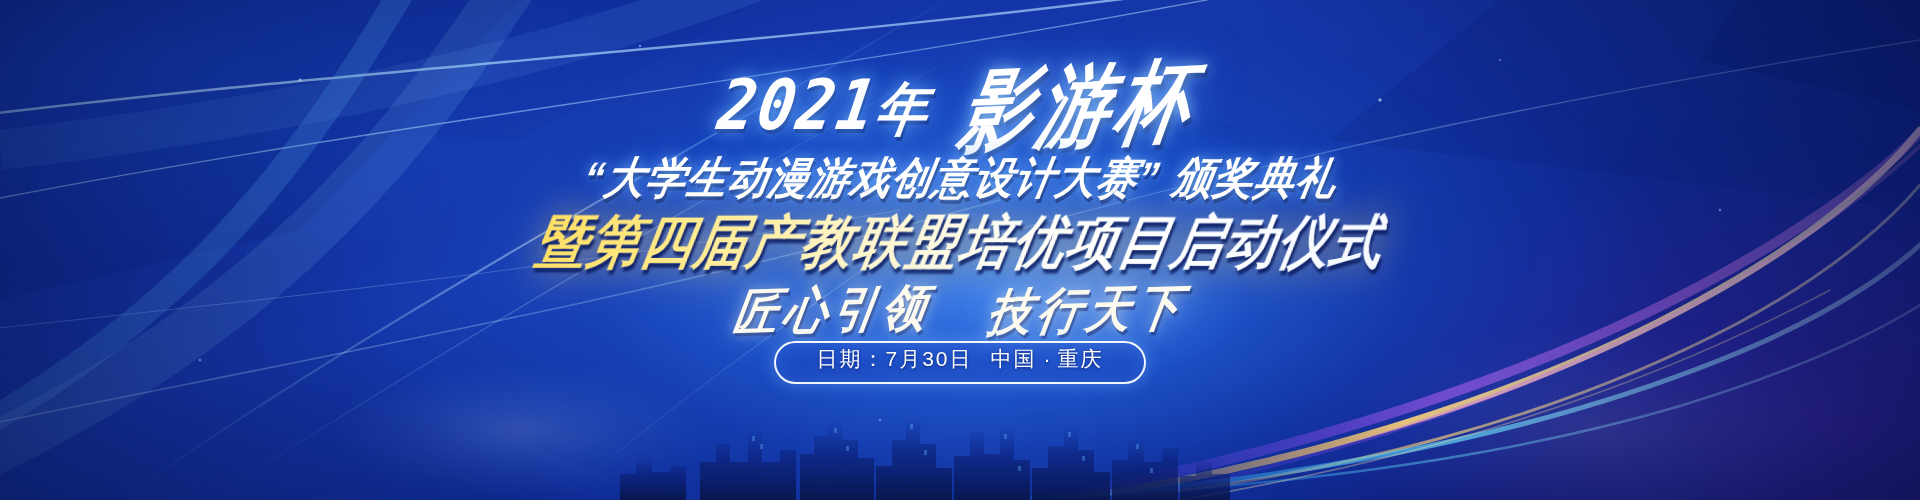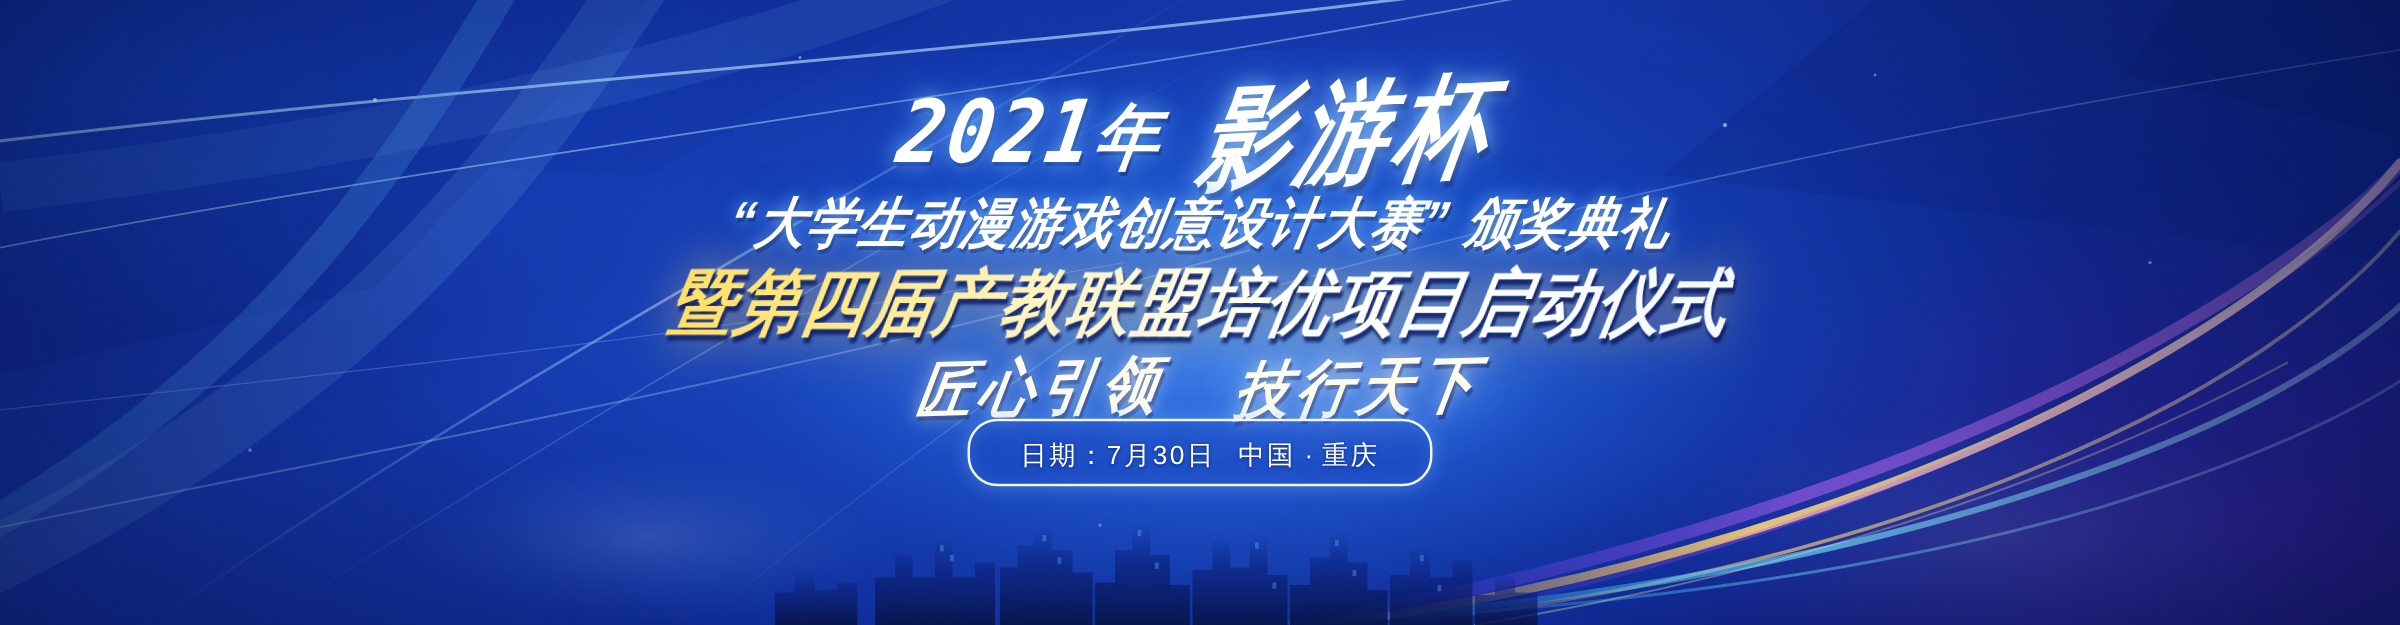--- a/index.html
+++ b/index.html
@@ -80,21 +80,21 @@
     font-size:44px;font-weight:bold;font-style:italic;letter-spacing:5px;
     color:#fdfbf0;
     transform:skewX(-11deg) rotate(-1.6deg) scaleY(1.14);
     text-shadow:0 0 12px rgba(255,250,215,.55),0 0 30px rgba(120,180,255,.45),2px 3px 1px rgba(9,25,100,.6);
   }
 
   
   .pillwrap{top:340px;height:44px;display:flex;align-items:center;justify-content:center;}
   .pill{
     display:flex;align-items:center;gap:18px;
-    padding:13px 40px 9px;border:2px solid #f2f7ff;border-radius:24px;
+    padding:2px 40px 9px;border:2px solid #f2f7ff;border-radius:24px;
     background:rgba(26,62,185,.34);
     box-shadow:0 0 16px rgba(120,185,255,.45),inset 0 0 18px rgba(90,160,255,.25);
   }
   .pill span{
     font-size:21px;color:#ffffff;letter-spacing:2px;white-space:nowrap;
     text-shadow:0 1px 3px rgba(8,24,95,.75);
   }
   .pill .dotsep{letter-spacing:0;}
 
   

